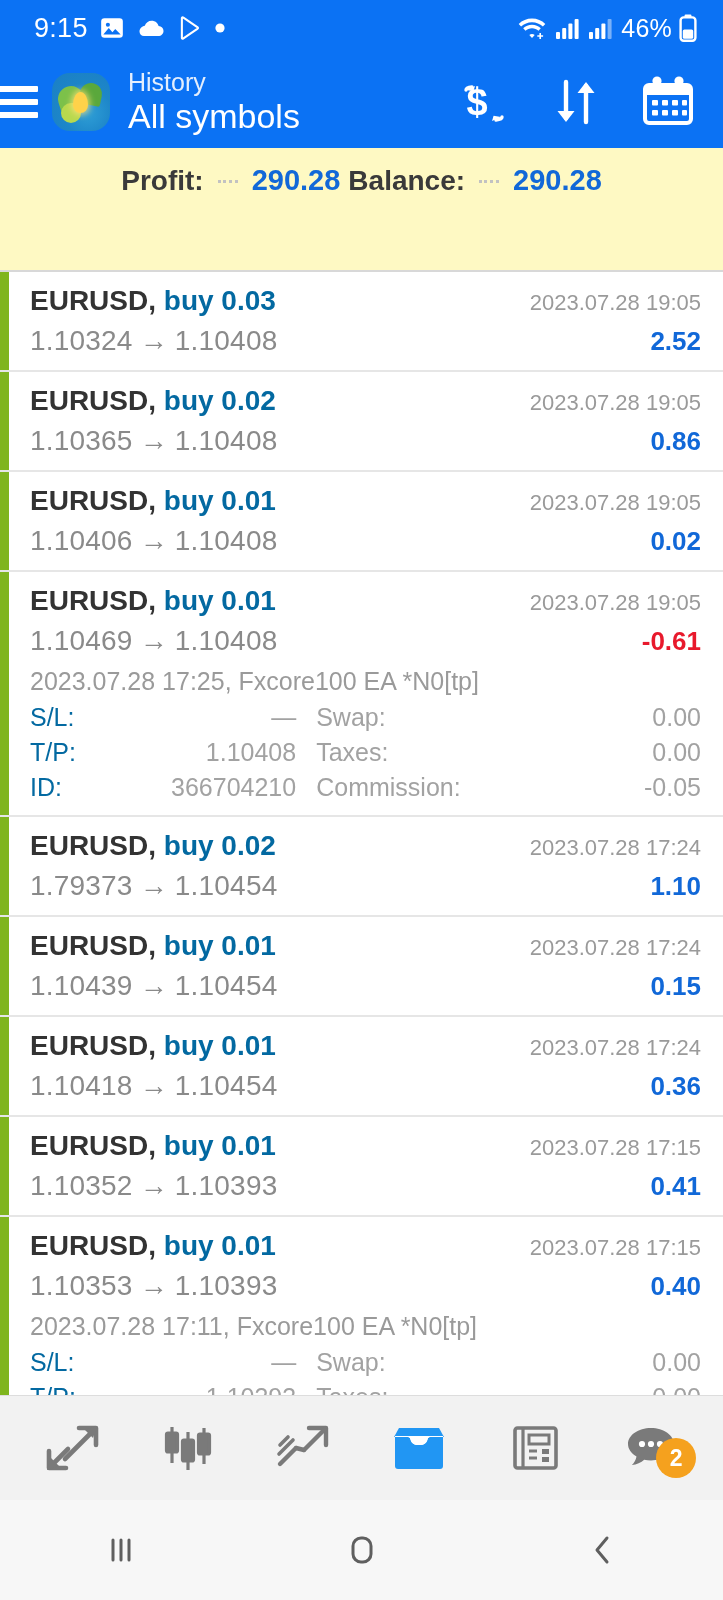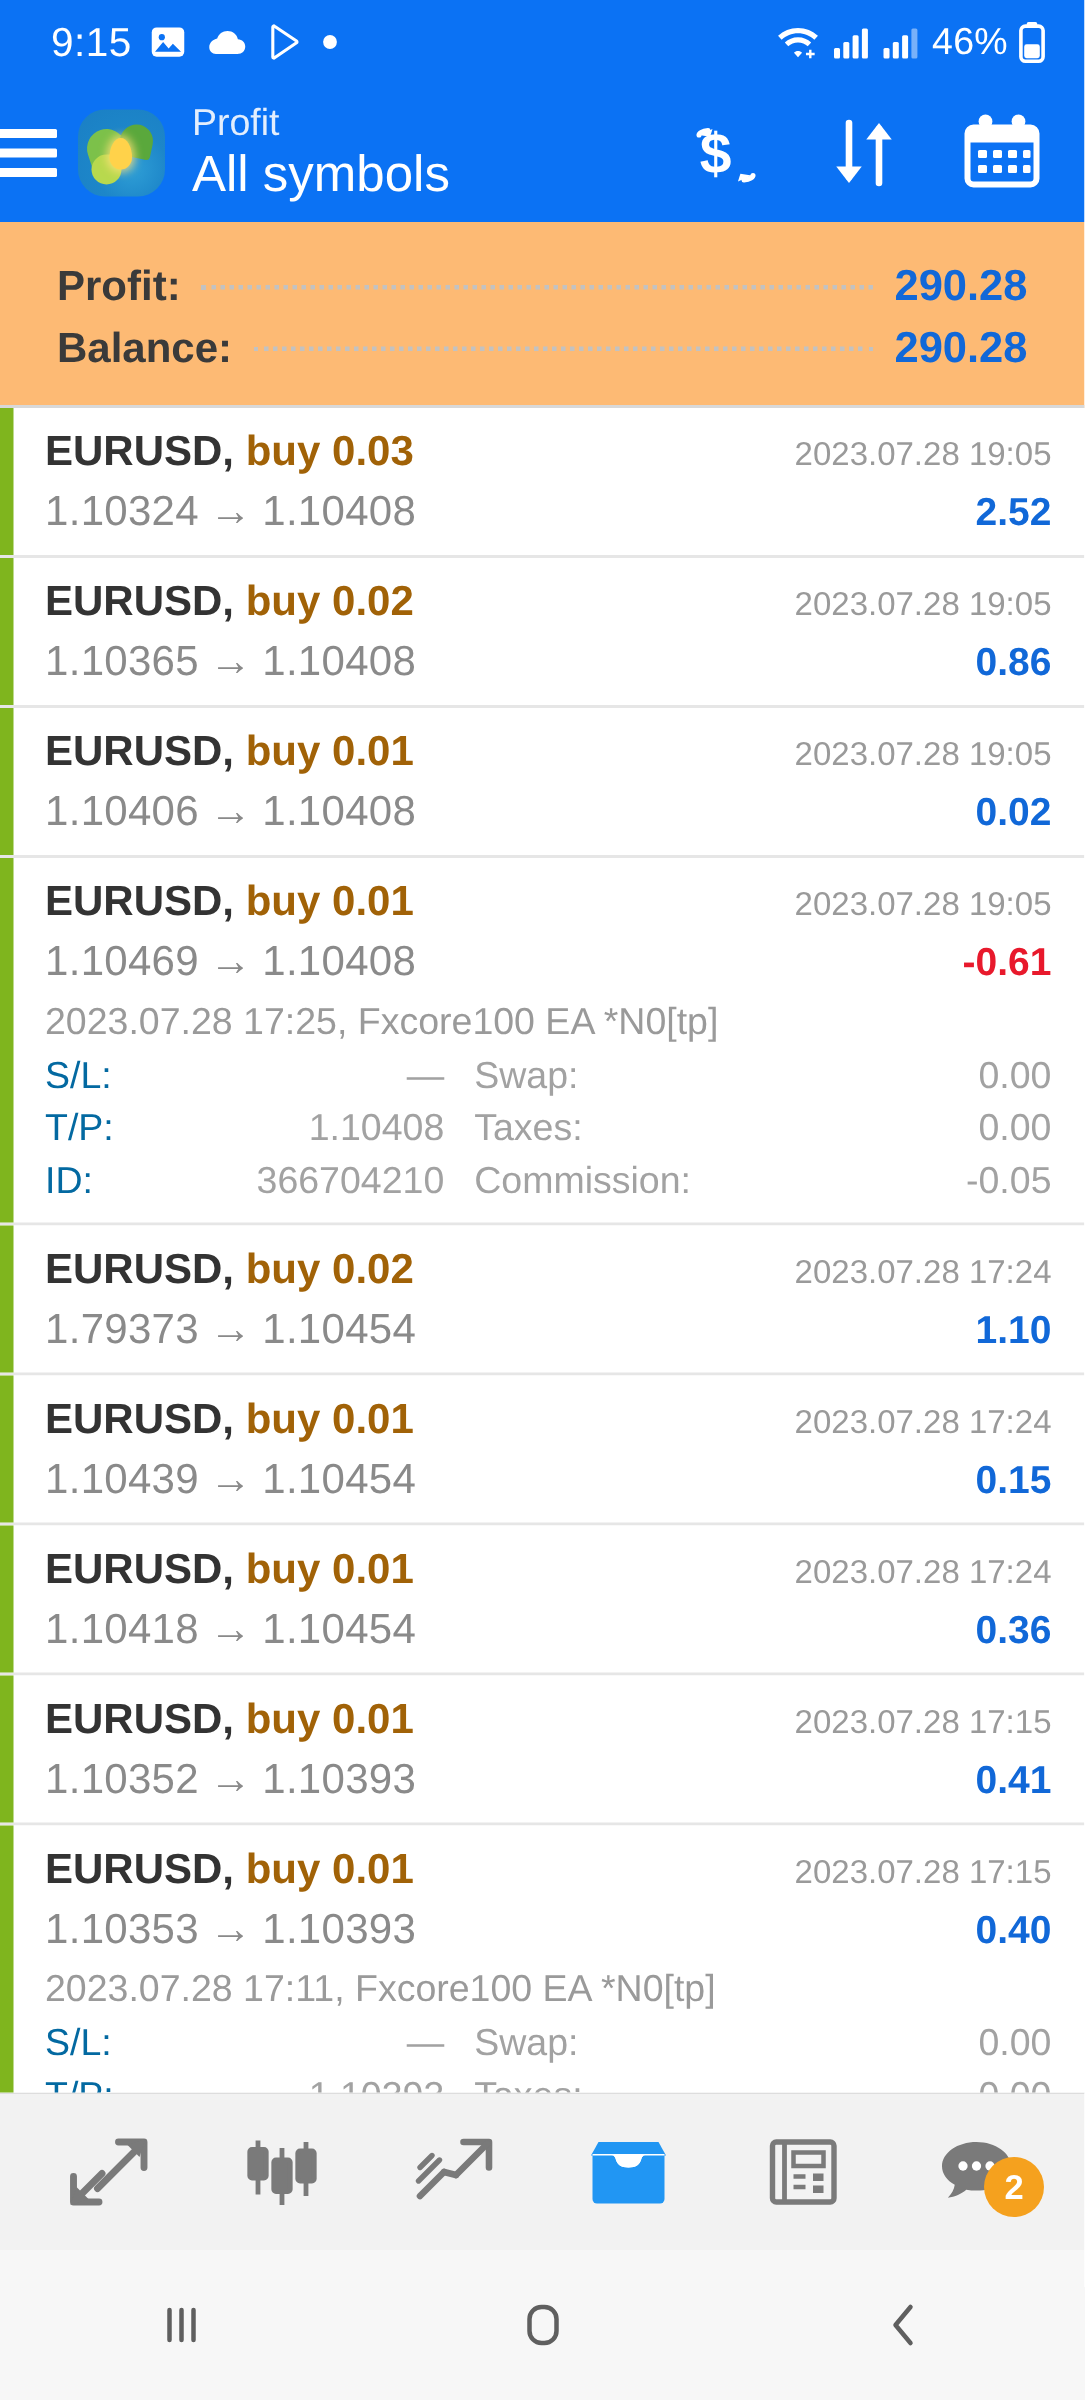--- a/index.html
+++ b/index.html
@@ -48,36 +48,36 @@
   .avatar .flame { position:absolute; width:15px; height:21px; left:21px; top:19px;
     background:#ffd24a; border-radius:50% 50% 50% 50% / 62% 62% 38% 38%;
     box-shadow:0 0 6px 2px rgba(255,225,120,.8); }
   .titlewrap { margin-left:18px; display:flex; flex-direction:column; justify-content:center; flex:1 1 auto; }
   .t-top { color:#E3EEFD; font-size:25px; line-height:1.12; font-weight:400; }
   .t-main { color:#ffffff; font-size:34px; line-height:1.18; font-weight:400; }
   .hdr-actions { display:flex; align-items:center; gap:40px; padding-right:6px; }
   .hdr-btn { cursor:pointer; display:flex; align-items:center; justify-content:center; }
 
   
-  .summary { flex:0 0 124px; background:#fdba74; padding:16px 38px 10px 38px;
-    display:flex; flex-direction:column; justify-content:center; gap:8px;
+  .summary { flex:0 0 124px; background:#fef9c3; padding:16px 38px 10px 38px;
+    display:flex; flex-direction:row; justify-content:center; gap:8px;
     border-bottom:2px solid #D8D8D8; }
   .sum-row { display:flex; align-items:baseline; }
   .sum-label { font-size:28px; font-weight:700; color:#3A3A3A; white-space:nowrap; }
   .sum-dots { flex:1 1 auto; margin:0 14px; border-bottom:3px dotted #C2C2C2;
     transform:translateY(-7px); min-width:20px; }
   .sum-val { font-size:29px; font-weight:700; color:#1168D8; white-space:nowrap; }
 
   
   .list { flex:1 1 auto; background:#fff; overflow:hidden; }
   .deal { position:relative; border-bottom:2px solid #E6E6E6; padding:13px 22px 13px 30px; background:#fff; cursor:pointer; }
   .deal::before { content:""; position:absolute; left:0; top:0; bottom:0; width:9px; background:#7FB51E; }
   .deal-l1 { display:flex; justify-content:space-between; align-items:baseline; }
   .deal-sym { font-size:28px; font-weight:700; color:#333333; white-space:nowrap; }
-  .deal-side { color:#a16207; font-weight:700; }
+  .deal-side { color:#0369a1; font-weight:700; }
   .deal-time { font-size:22px; color:#9A9A9A; white-space:nowrap; font-weight:400; }
   .deal-l2 { display:flex; justify-content:space-between; align-items:baseline; margin-top:8px; }
   .deal-prices { font-size:28px; color:#8A8A8A; font-weight:400; letter-spacing:.2px; }
   .deal-prices .arrow { padding:0 7px; color:#8A8A8A; }
   .deal-pl { font-size:26px; font-weight:700; white-space:nowrap; }
   .pl-pos { color:#1168D8; }
   .pl-neg { color:#E8192C; }
 
   
   .detail { margin-top:10px; }
@@ -159,21 +159,21 @@
         <span></span>
         <span></span>
     </div>
     <div class="avatar">
       <div class="leaf-a"></div>
         <div class="leaf-b"></div>
         <div class="leaf-c"></div>
         <div class="flame"></div>
     </div>
     <div class="titlewrap">
-      <div class="t-top">Profit</div>
+      <div class="t-top">History</div>
       <div class="t-main">All symbols</div>
     </div>
     <div class="hdr-actions">
       <div class="hdr-btn">
         <svg width="54" height="56" viewBox="0 0 54 56">
           <text x="20" y="41" font-family="Liberation Sans, sans-serif" font-size="38" font-weight="700" fill="#fff" text-anchor="middle">$</text>
           <path d="M9 16l9-4-1.6 5.2z" fill="#fff"></path>
           <path d="M44 43l-9 4 1.6-5.2z" fill="#fff"></path>
           <path d="M9 16c0-1 2-2.6 6-3" stroke="#fff" stroke-width="3.4" fill="none" stroke-linecap="round"></path>
           <path d="M45 43c0 1-2 2.6-6 3" stroke="#fff" stroke-width="3.4" fill="none" stroke-linecap="round"></path>

